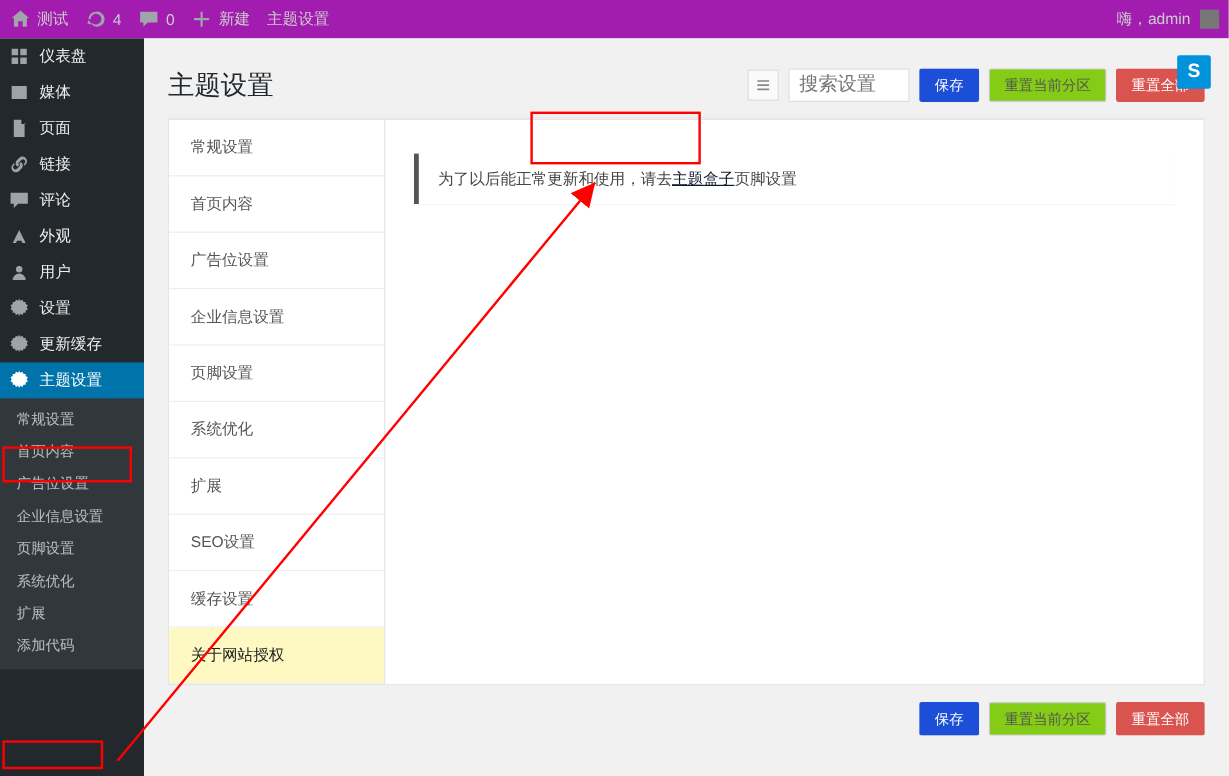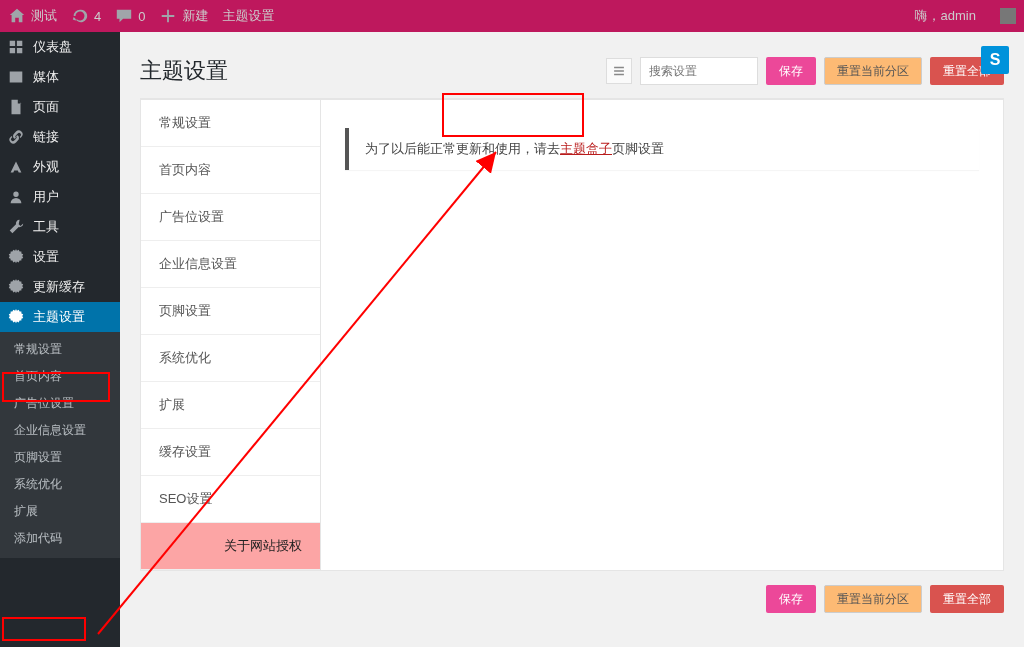--- a/index.html
+++ b/index.html
@@ -8,29 +8,29 @@
   font-size: 13px;
   background: #f1f1f1;
   color: #444;
   width: 1024px;
   height: 647px;
   overflow: hidden;
   position: relative;
 }
 .adminbar {
   height: 32px;
-  background: #be185d;
+  background: #a21caf;
   color: #eee;
   display: flex;
   align-items: center;
   padding: 0 8px;
   font-size: 13px;
 }
 .adminbar .left { display: flex; align-items: center; gap: 14px; }
-.adminbar .right { margin-left: auto; display: flex; align-items: center; gap: 24px; color: #ccc; }
+.adminbar .right { margin-left: auto; display: flex; align-items: center; gap: 8px; color: #ccc; }
 .adminbar .itm { display: flex; align-items: center; gap: 5px; color: #ccc; cursor: pointer; }
 .avatar { width: 16px; height: 16px; background: #777; }
 .ic { width: 18px; height: 18px; display: inline-flex; align-items: center; justify-content: center; }
 .ic svg { width: 18px; height: 18px; fill: #a0a5aa; }
 
 .shell { display: flex; height: 615px; }
 
 .sidebar {
   width: 120px;
   background: #23282d;
@@ -67,52 +67,52 @@
 
 .main { flex:1; background:#f1f1f1; padding: 10px 20px 20px 20px; overflow:auto; }
 
 .titlebar {
   display:flex; align-items:center; padding: 14px 0 12px;
   border-bottom: 1px solid #e5e5e5;
 }
 .titlebar h1 { font-size: 22px; font-weight: 400; color:#23282d; }
 .titlebar .tools { margin-left:auto; display:flex; align-items:center; gap:8px; }
 .dl-icn { width:26px; height:26px; display:flex; align-items:center; justify-content:center; background:#fafafa; border:1px solid #ddd; color:#888; cursor:pointer; }
-.search { width:118px; height:28px; padding:0 8px; border:1px solid #ddd; background:#fff; font-size:12px; color:#333; }
+.search { width:101px; height:28px; padding:0 8px; border:1px solid #ddd; background:#fff; font-size:16px; color:#333; }
 .btn { height:28px; padding:0 12px; font-size:12px; border:1px solid transparent; cursor:pointer; border-radius:2px; }
-.btn-primary { background:#ec4899; color:#fff; }
-.btn-default { background:#fdba74; border-color:#ccc; color:#555; }
+.btn-primary { background:#1d4ed8; color:#fff; }
+.btn-default { background:#84cc16; border-color:#ccc; color:#555; }
 .btn-danger { background:#d9534f; color:#fff; }
 
 .float-icon {
   position:absolute; right:15px; top:46px; width:28px; height:28px; background:#0092db;
   display:flex; align-items:center; justify-content:center; border-radius:2px; cursor:pointer;
 }
 .float-icon span { color:#fff; font-weight:bold; font-size:16px; font-family: Arial; }
 
 .panel { display:flex; background:#fff; border:1px solid #e5e5e5; margin-top: 0; }
 .tabs { width:180px; border-right:1px solid #e5e5e5; background:#fff; }
 .tab {
   padding: 14px 18px;
   font-size: 13px;
   color:#555;
   cursor:pointer;
   border-bottom:1px solid #eee;
 }
-.tab.active { color:#222; background:#fca5a5;text-align:right; }
+.tab.active { color:#222; background:#fef9c3; }
 .content { flex:1; padding: 28px 24px; min-height: 400px; }
 .notice {
   border-left:4px solid #555;
   background:#fff;
   padding: 12px 16px;
   box-shadow: 0 1px 1px rgba(0,0,0,.04);
   font-size: 13px;
   color:#444;
 }
-.notice a { color:#b91c1c; text-decoration: underline; }
+.notice a { color:#0f172a; text-decoration: underline; }
 
 .footer-actions { display:flex; justify-content:flex-end; gap:8px; padding: 14px 0 0; }
 
 
 .anno-box { position:absolute; border:2px solid #ff0000; pointer-events:none; }
 .anno-arrow { position:absolute; pointer-events:none; }
 </style>
 </head>
 <body>
 
@@ -191,40 +191,40 @@
         <span class="mi-icon">
           <svg viewBox="0 0 20 20">
             <path d="M8 12a4 4 0 0 1 0-6l2-2a4 4 0 0 1 6 6l-1 1-1-1 1-1a2 2 0 1 0-3-3l-2 2a2 2 0 0 0 0 3zM12 8a4 4 0 0 1 0 6l-2 2a4 4 0 0 1-6-6l1-1 1 1-1 1a2 2 0 1 0 3 3l2-2a2 2 0 0 0 0-3z"></path>
           </svg>
         </span>
         <span>链接</span>
       </div>
       <div class="menu-item">
         <span class="mi-icon">
           <svg viewBox="0 0 20 20">
+            <path d="M2 3h16v10H9l-4 4v-4H2z"></path>
+          </svg>
+        </span>
+        <span>评论</span>
+      </div>
+      <div class="menu-item">
+        <span class="mi-icon">
+          <svg viewBox="0 0 20 20">
             <path d="M4 16l6-12 6 12h-3l-1-2H8l-1 2z"></path>
           </svg>
         </span>
         <span>外观</span>
       </div>
       <div class="menu-item">
         <span class="mi-icon">
           <svg viewBox="0 0 20 20">
             <path d="M10 10a3 3 0 1 0 0-6 3 3 0 0 0 0 6zm-6 7a6 6 0 0 1 12 0z"></path>
           </svg>
         </span>
         <span>用户</span>
-      </div>
-      <div class="menu-item">
-        <span class="mi-icon">
-          <svg viewBox="0 0 20 20">
-            <path d="M14 2a4 4 0 0 0-4 5L3 14l3 3 7-7a4 4 0 0 0 5-4l-3 3-2-2z"></path>
-          </svg>
-        </span>
-        <span>工具</span>
       </div>
       <div class="menu-item">
         <span class="mi-icon">
           <svg viewBox="0 0 20 20">
             <path d="M10 6a4 4 0 1 1 0 8 4 4 0 0 1 0-8zm0 2a2 2 0 1 0 0 4 2 2 0 0 0 0-4zM10 1l1 2 2-1 1 2 2 0 0 2 2 1-1 2 1 2-2 1 0 2-2 0-1 2-2-1-1 2-1-2-2 1-1-2-2 0 0-2-2-1 1-2-1-2 2-1 0-2 2 0 1-2 2 1z"></path>
           </svg>
         </span>
         <span>设置</span>
       </div>
       <div class="menu-item">
@@ -273,22 +273,22 @@
 
     <div class="panel">
       <div class="tabs" id="settings-tabs">
           <div class="tab">常规设置</div>
           <div class="tab">首页内容</div>
           <div class="tab">广告位设置</div>
           <div class="tab">企业信息设置</div>
           <div class="tab">页脚设置</div>
           <div class="tab">系统优化</div>
           <div class="tab">扩展</div>
+          <div class="tab">SEO设置</div>
           <div class="tab">缓存设置</div>
-          <div class="tab">SEO设置</div>
           <div class="tab active">关于网站授权</div>
         </div>
       <div class="content">
         <div class="notice">
           <span>为了以后能正常更新和使用，请去</span><a href="#">主题盒子</a><span>页脚设置</span>
         </div>
       </div>
     </div>
 
     <div class="footer-actions">

